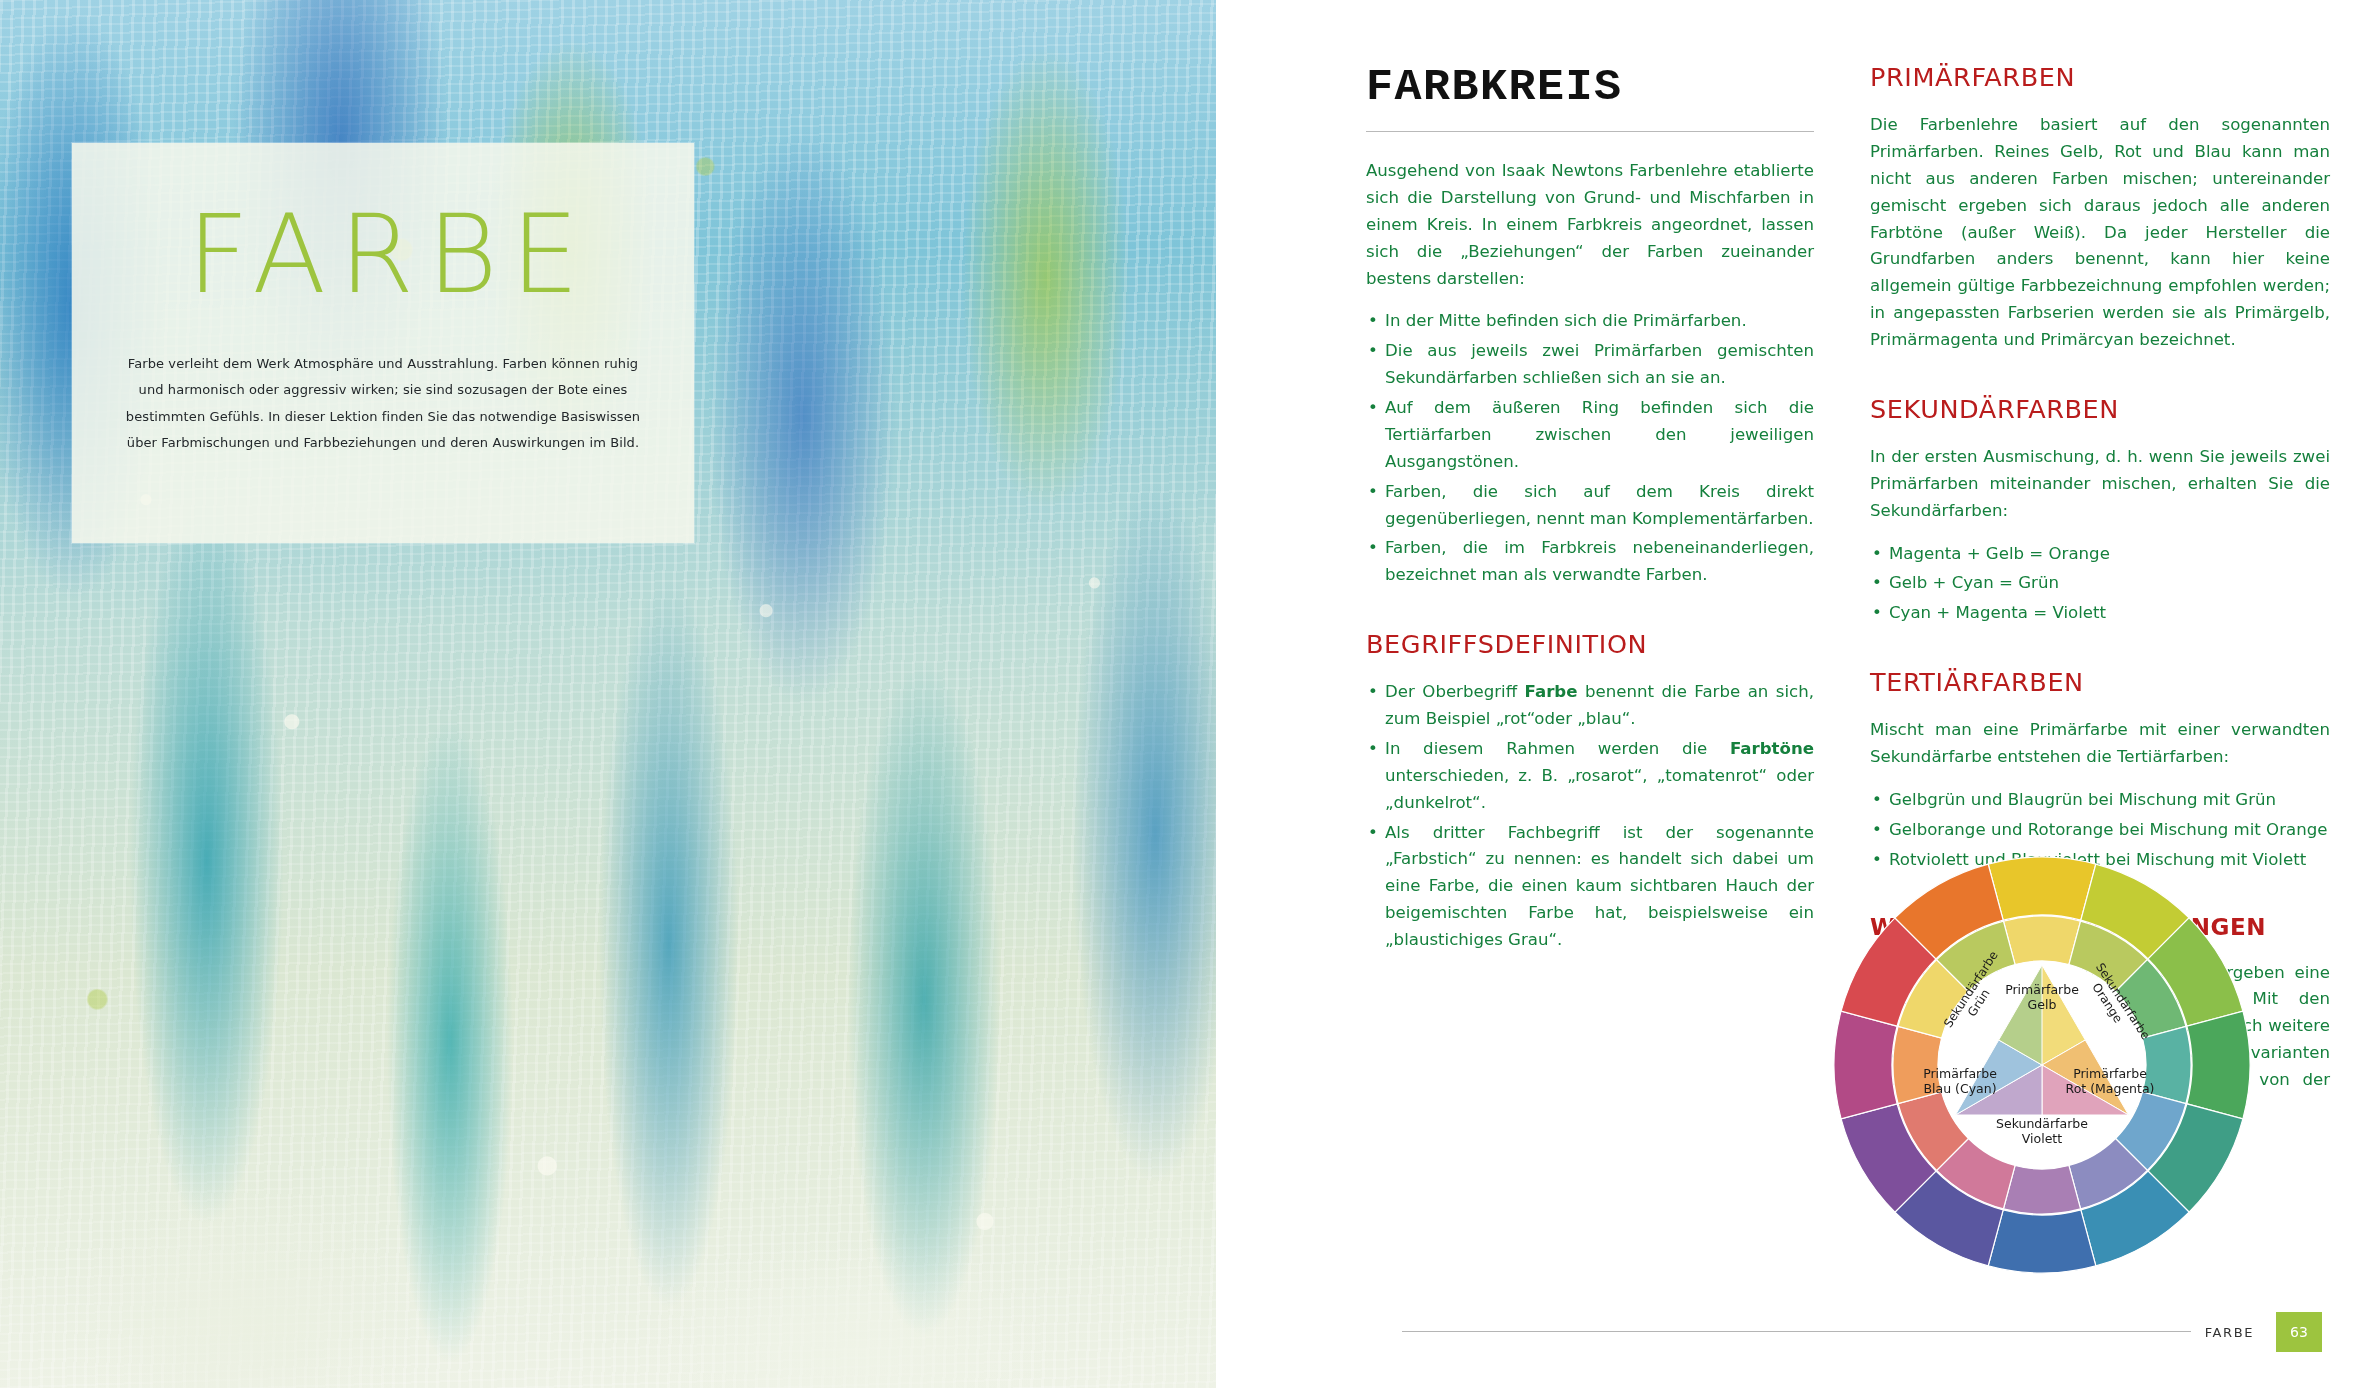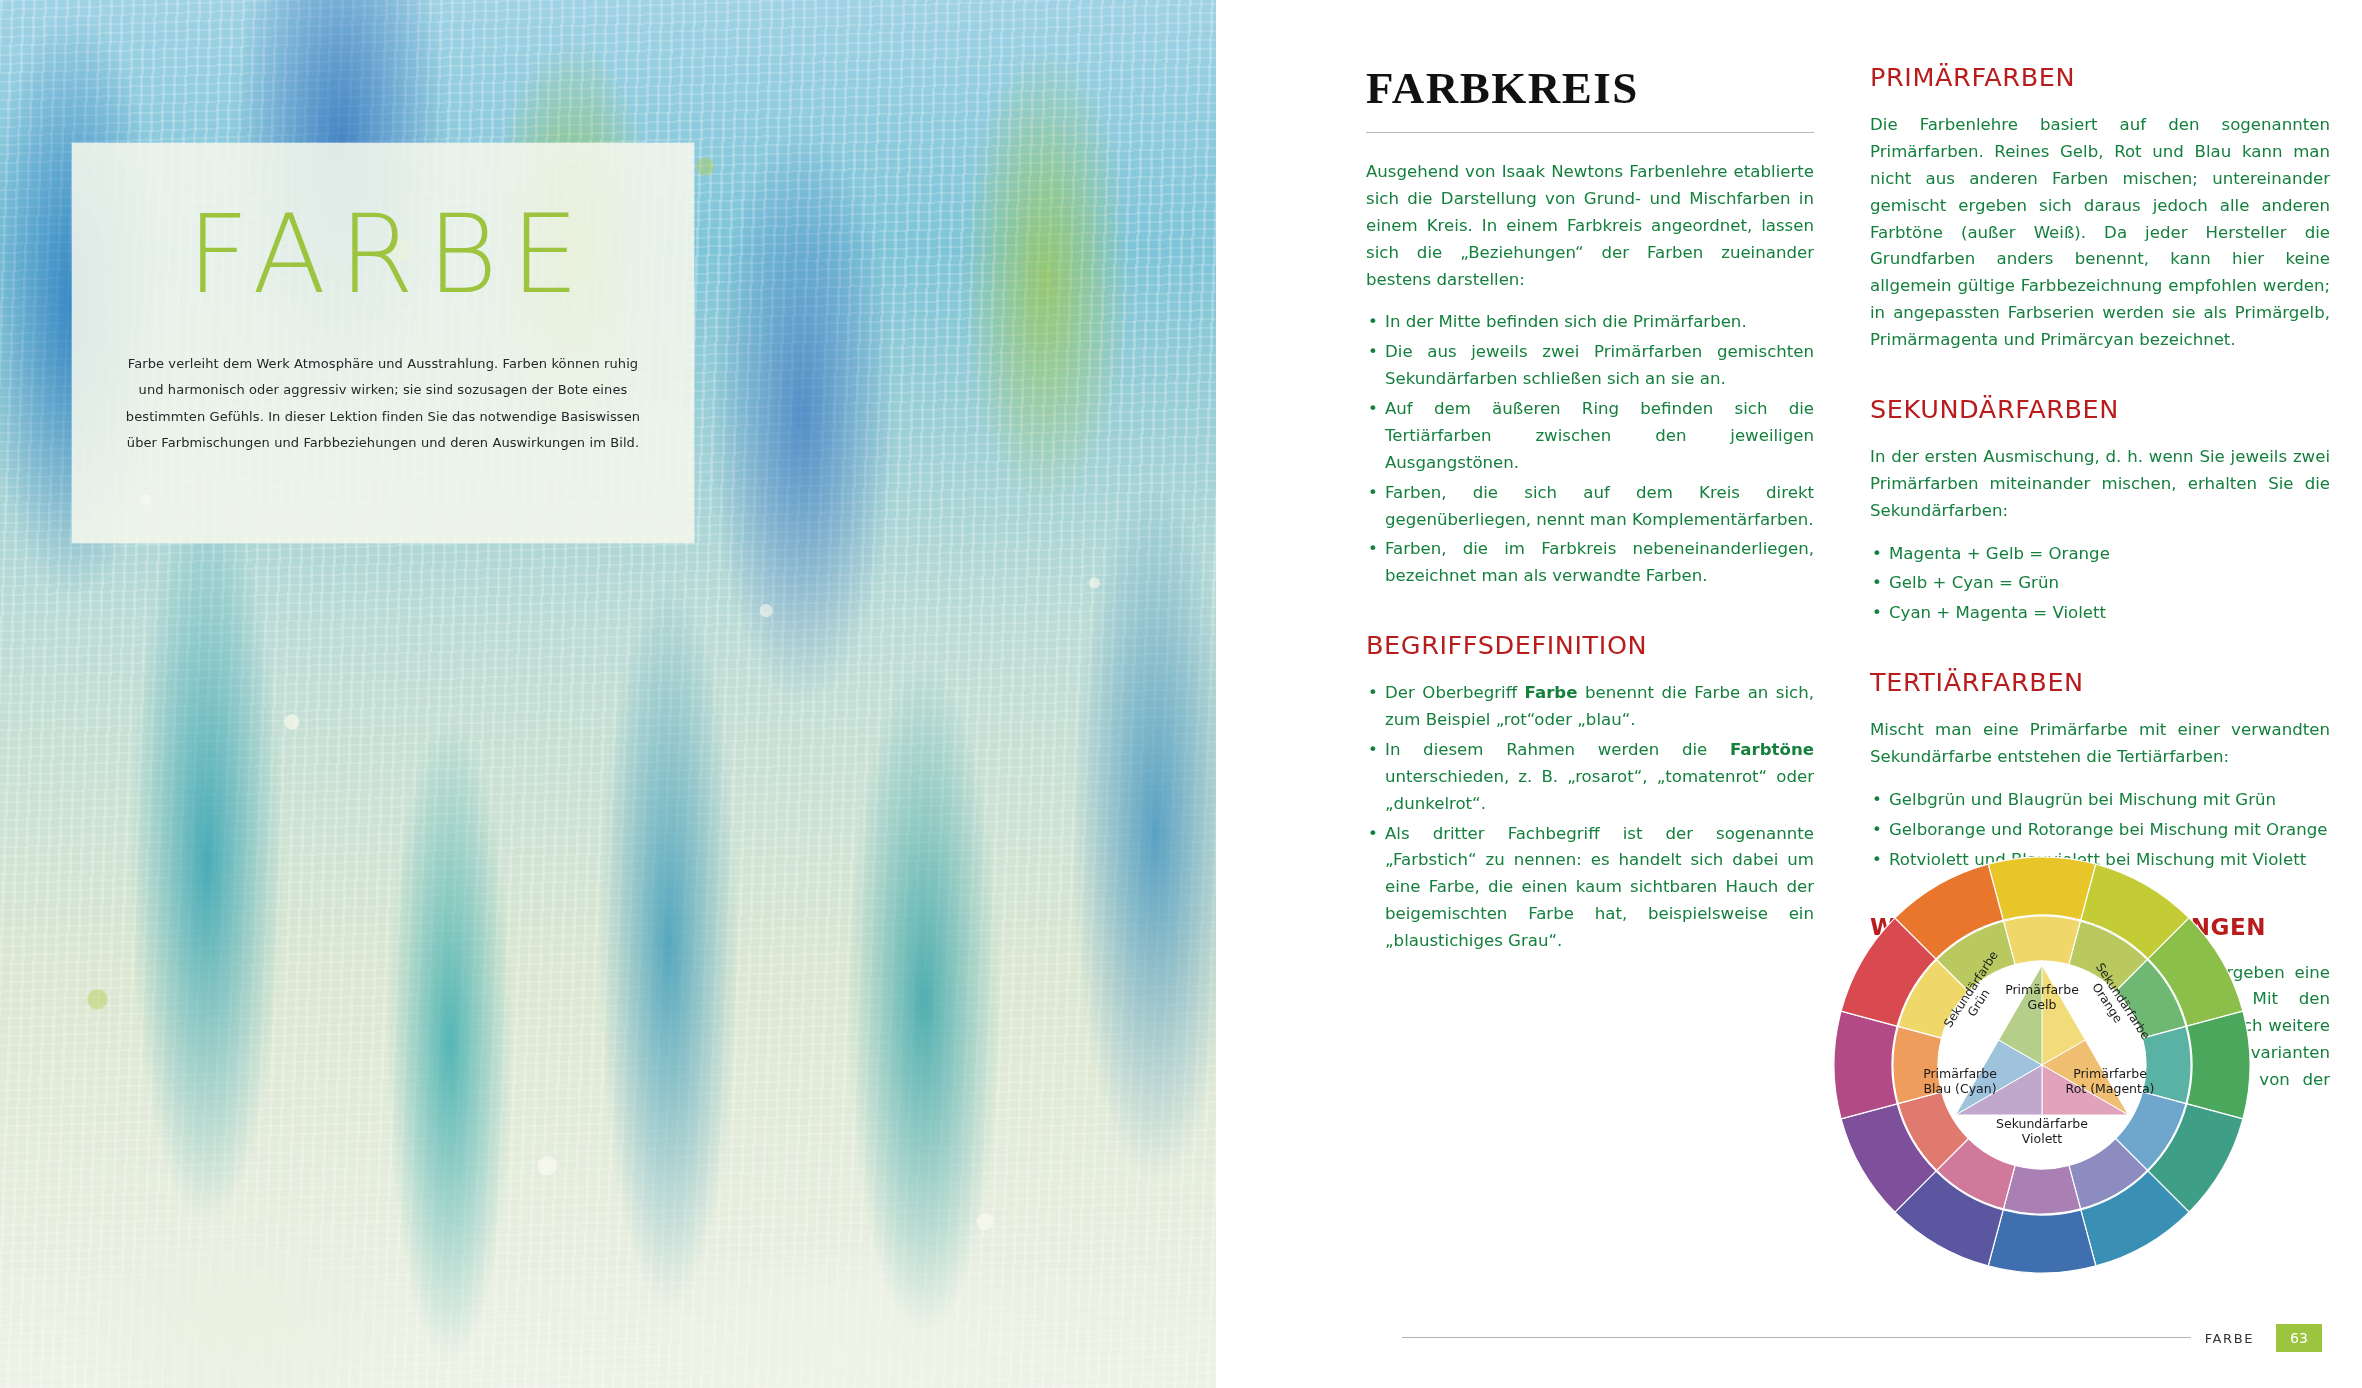--- a/index.html
+++ b/index.html
@@ -111,21 +111,21 @@
   .col {
     position: absolute;
     top: 62px;
     font-family: "DejaVu Sans", sans-serif;
     color: #1a1a1a;
   }
   .col-left { left: 150px; width: 448px; }
   .col-right { left: 654px; width: 460px; }
 
   h1.chapter {
-    font-family: Liberation Serif, serif;
+    font-family: Liberation Mono, monospace;
     font-weight: bold;
     font-size: 45px;
     letter-spacing: 1.5px;
     margin: 0 0 0 0;
     color: #111;
   }
   .rule {
     border: none;
     border-top: 1px solid #b9b9b9;
     margin: 18px 0 26px 0;
@@ -235,21 +235,21 @@
     letter-spacing: 1.6px;
     color: #333;
     margin-right: 22px;
   }
   .page-num {
     background: #9dc43f;
     color: #fff;
     font-family: "DejaVu Sans", sans-serif;
     font-size: 14px;
     width: 46px;
-    height: 28px;
+    height: 40px;
     display: flex;
     align-items: center;
     justify-content: center;
   }
 </style>
 </head>
 <body>
 
 <div class="spread">
 

